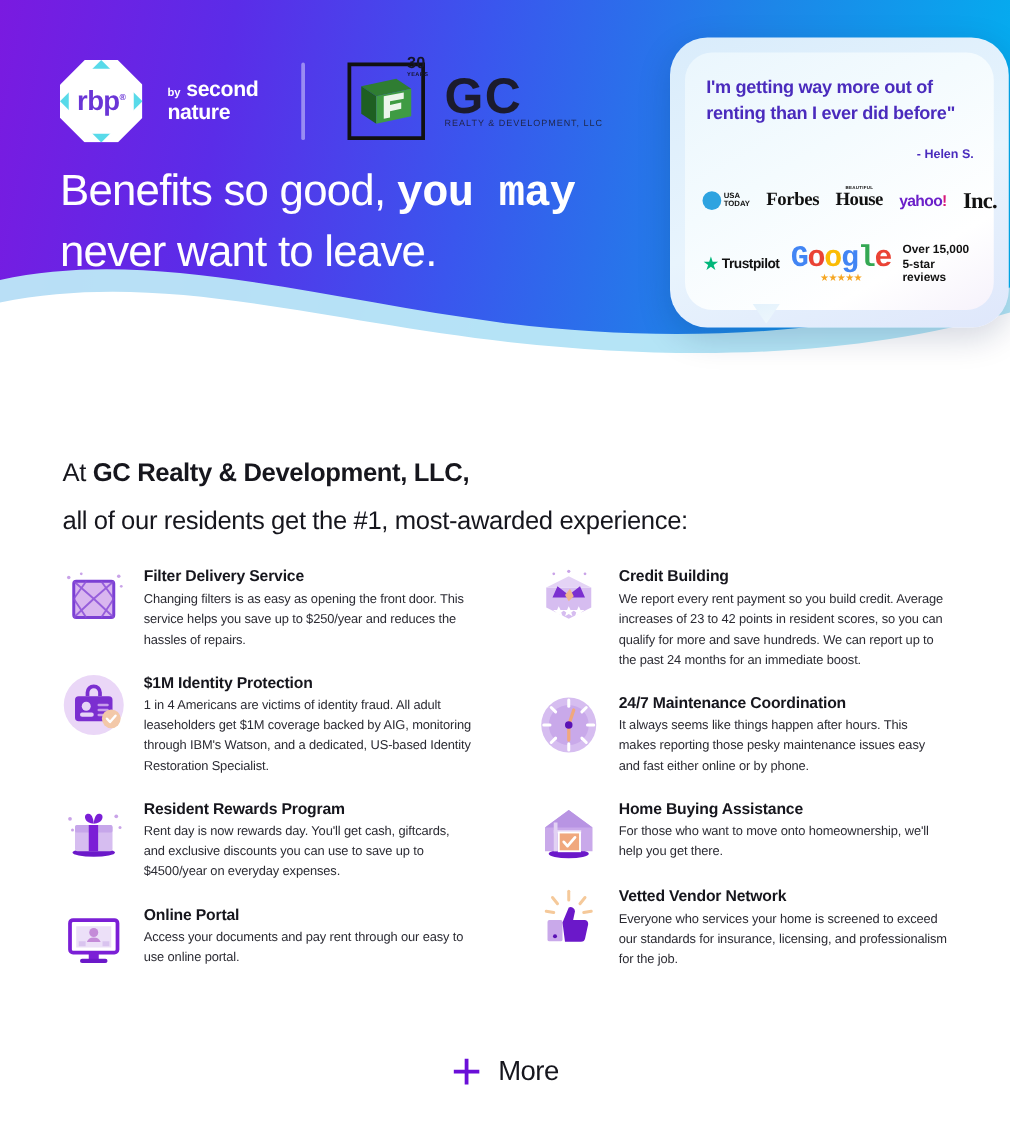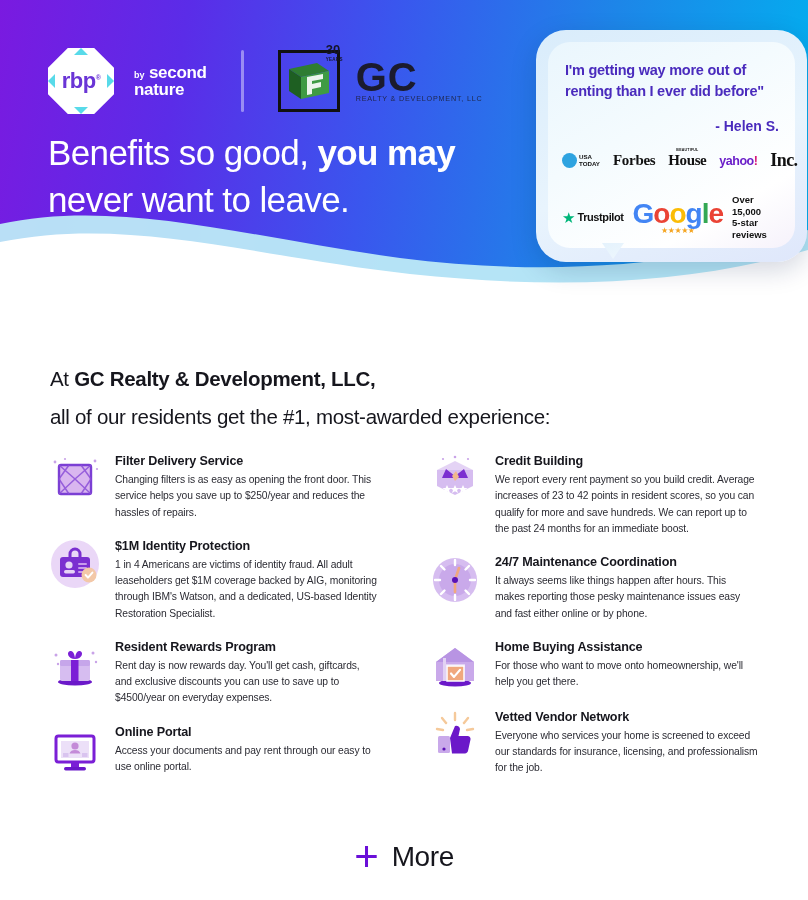--- a/index.html
+++ b/index.html
@@ -77,21 +77,21 @@
     position:absolute; left:48px; top:-3px;
     font-size:13px; font-weight:bold; color:#15152a;
   }
   .gc-20 small { display:block; font-size:4.5px; letter-spacing:.3px; text-align:center; }
 
   
   .hero-title {
     position:absolute; left:48px; top:130px; width:470px;
     color:#fff; font-size:35px; line-height:1.33; letter-spacing:-.6px;
   }
-  .hero-title .b { font-weight:bold; }
+  .hero-title .b { font-weight:bold;font-family:Liberation Mono, monospace; }
   .hero-title .l2 { display:block; font-weight:normal; }
 
   
   .tcard-wrap { position:absolute; left:536px; top:30px; width:271px; height:232px; }
   .tcard-outer {
     position:absolute; inset:0; border-radius:30px;
     background:linear-gradient(160deg,#d9ecfb 0%,#e8f4fd 55%,#dfe7fb 100%);
     box-shadow:0 8px 26px rgba(10,30,80,.18);
   }
   .tcard {
@@ -104,21 +104,21 @@
     background:linear-gradient(160deg,#e4f2fc,#eef7fd);
     clip-path:polygon(0 0,100% 0,50% 100%);
   }
   .quote {
     position:absolute; left:17px; top:18px; right:14px;
     font-size:14.5px; line-height:1.45; color:#4a2bbd; font-weight:bold;
     letter-spacing:-.25px;
   }
   .quote-attr {
     position:absolute; right:16px; top:76px;
-    font-size:14px; color:#4a2bbd; font-weight:bold;
+    font-size:10px; color:#4a2bbd; font-weight:bold;
   }
   .press-row {
     position:absolute; left:14px; top:108px; right:10px;
     display:flex; align-items:center; gap:13px;
   }
   .usatoday { display:flex; align-items:center; gap:2px; }
   .usa-dot { width:15px; height:15px; border-radius:50%; background:#2ea3e0; }
   .usa-txt { font-size:6.2px; font-weight:bold; color:#111; line-height:1.06; }
   .forbes { font-family:"Liberation Serif", serif; font-size:15px; font-weight:bold; color:#111; letter-spacing:-.3px; }
   .house { font-family:"Liberation Serif", serif; font-size:15px; font-weight:bold; color:#111; letter-spacing:-.4px; position:relative; }
@@ -127,21 +127,21 @@
   .yahoo .ex { color:#d8197a; }
   .inc { font-family:"Liberation Serif", serif; font-size:18px; font-weight:bold; color:#111; letter-spacing:-.6px; }
 
   .review-row {
     position:absolute; left:14px; top:152px; right:10px;
     display:flex; align-items:center; gap:9px;
   }
   .tp { display:flex; align-items:center; gap:2px; }
   .tp-star { color:#00b67a; font-size:15px; line-height:1; }
   .tp-txt { font-size:11px; font-weight:bold; color:#111; letter-spacing:-.4px; }
-  .google { font-size:28px; font-weight:bold; letter-spacing:-1px; line-height:1; position:relative; }
+  .google { font-size:24px; font-weight:bold; letter-spacing:-1px; line-height:1; position:relative;font-family:Liberation Mono, monospace; }
   .g-b{color:#4285F4}.g-r{color:#EA4335}.g-y{color:#FBBC05}.g-g{color:#34A853}
   .g-stars { font-size:8px; color:#f5a623; letter-spacing:-.5px; text-align:center; display:block; margin-top:-2px; }
   .rev-txt { font-size:9.5px; font-weight:bold; color:#111; line-height:1.22; }
 
   
   .section-head {
     position:absolute; left:50px; top:360px; width:700px;
     font-size:20.5px; color:#16161d; line-height:1.85; letter-spacing:-.3px;
   }
   .section-head .sb { font-weight:bold; }
@@ -159,21 +159,21 @@
     font-size:12.6px; font-weight:bold; color:#16161d;
     letter-spacing:-.15px; margin-bottom:4px;
   }
   .b-desc { font-size:10.3px; color:#2b2b33; line-height:1.58; letter-spacing:-.1px; }
 
   .more-row {
     position:absolute; left:0; top:840px; width:808px;
     display:flex; align-items:center; justify-content:center; gap:13px;
   }
   .more-plus { font-size:42px; color:#6a0fd8; font-weight:300; line-height:.8; }
-  .more-txt { font-size:28px; color:#16161d; letter-spacing:-.4px; }
+  .more-txt { font-size:22px; color:#16161d; letter-spacing:-.4px; }
 </style>
 </head>
 <body>
 
 <div class="hero">
 
   <svg class="hero-wave" viewBox="0 0 808 130" preserveAspectRatio="none">
     <path d="M0,52 C120,26 250,66 400,86 C540,104 680,96 808,58 L808,130 L0,130 Z" fill="#bdeaf7" opacity=".95"></path>
     <path d="M0,70 C130,44 250,84 410,102 C560,118 690,112 808,78 L808,130 L0,130 Z" fill="#ffffff"></path>
   </svg>

